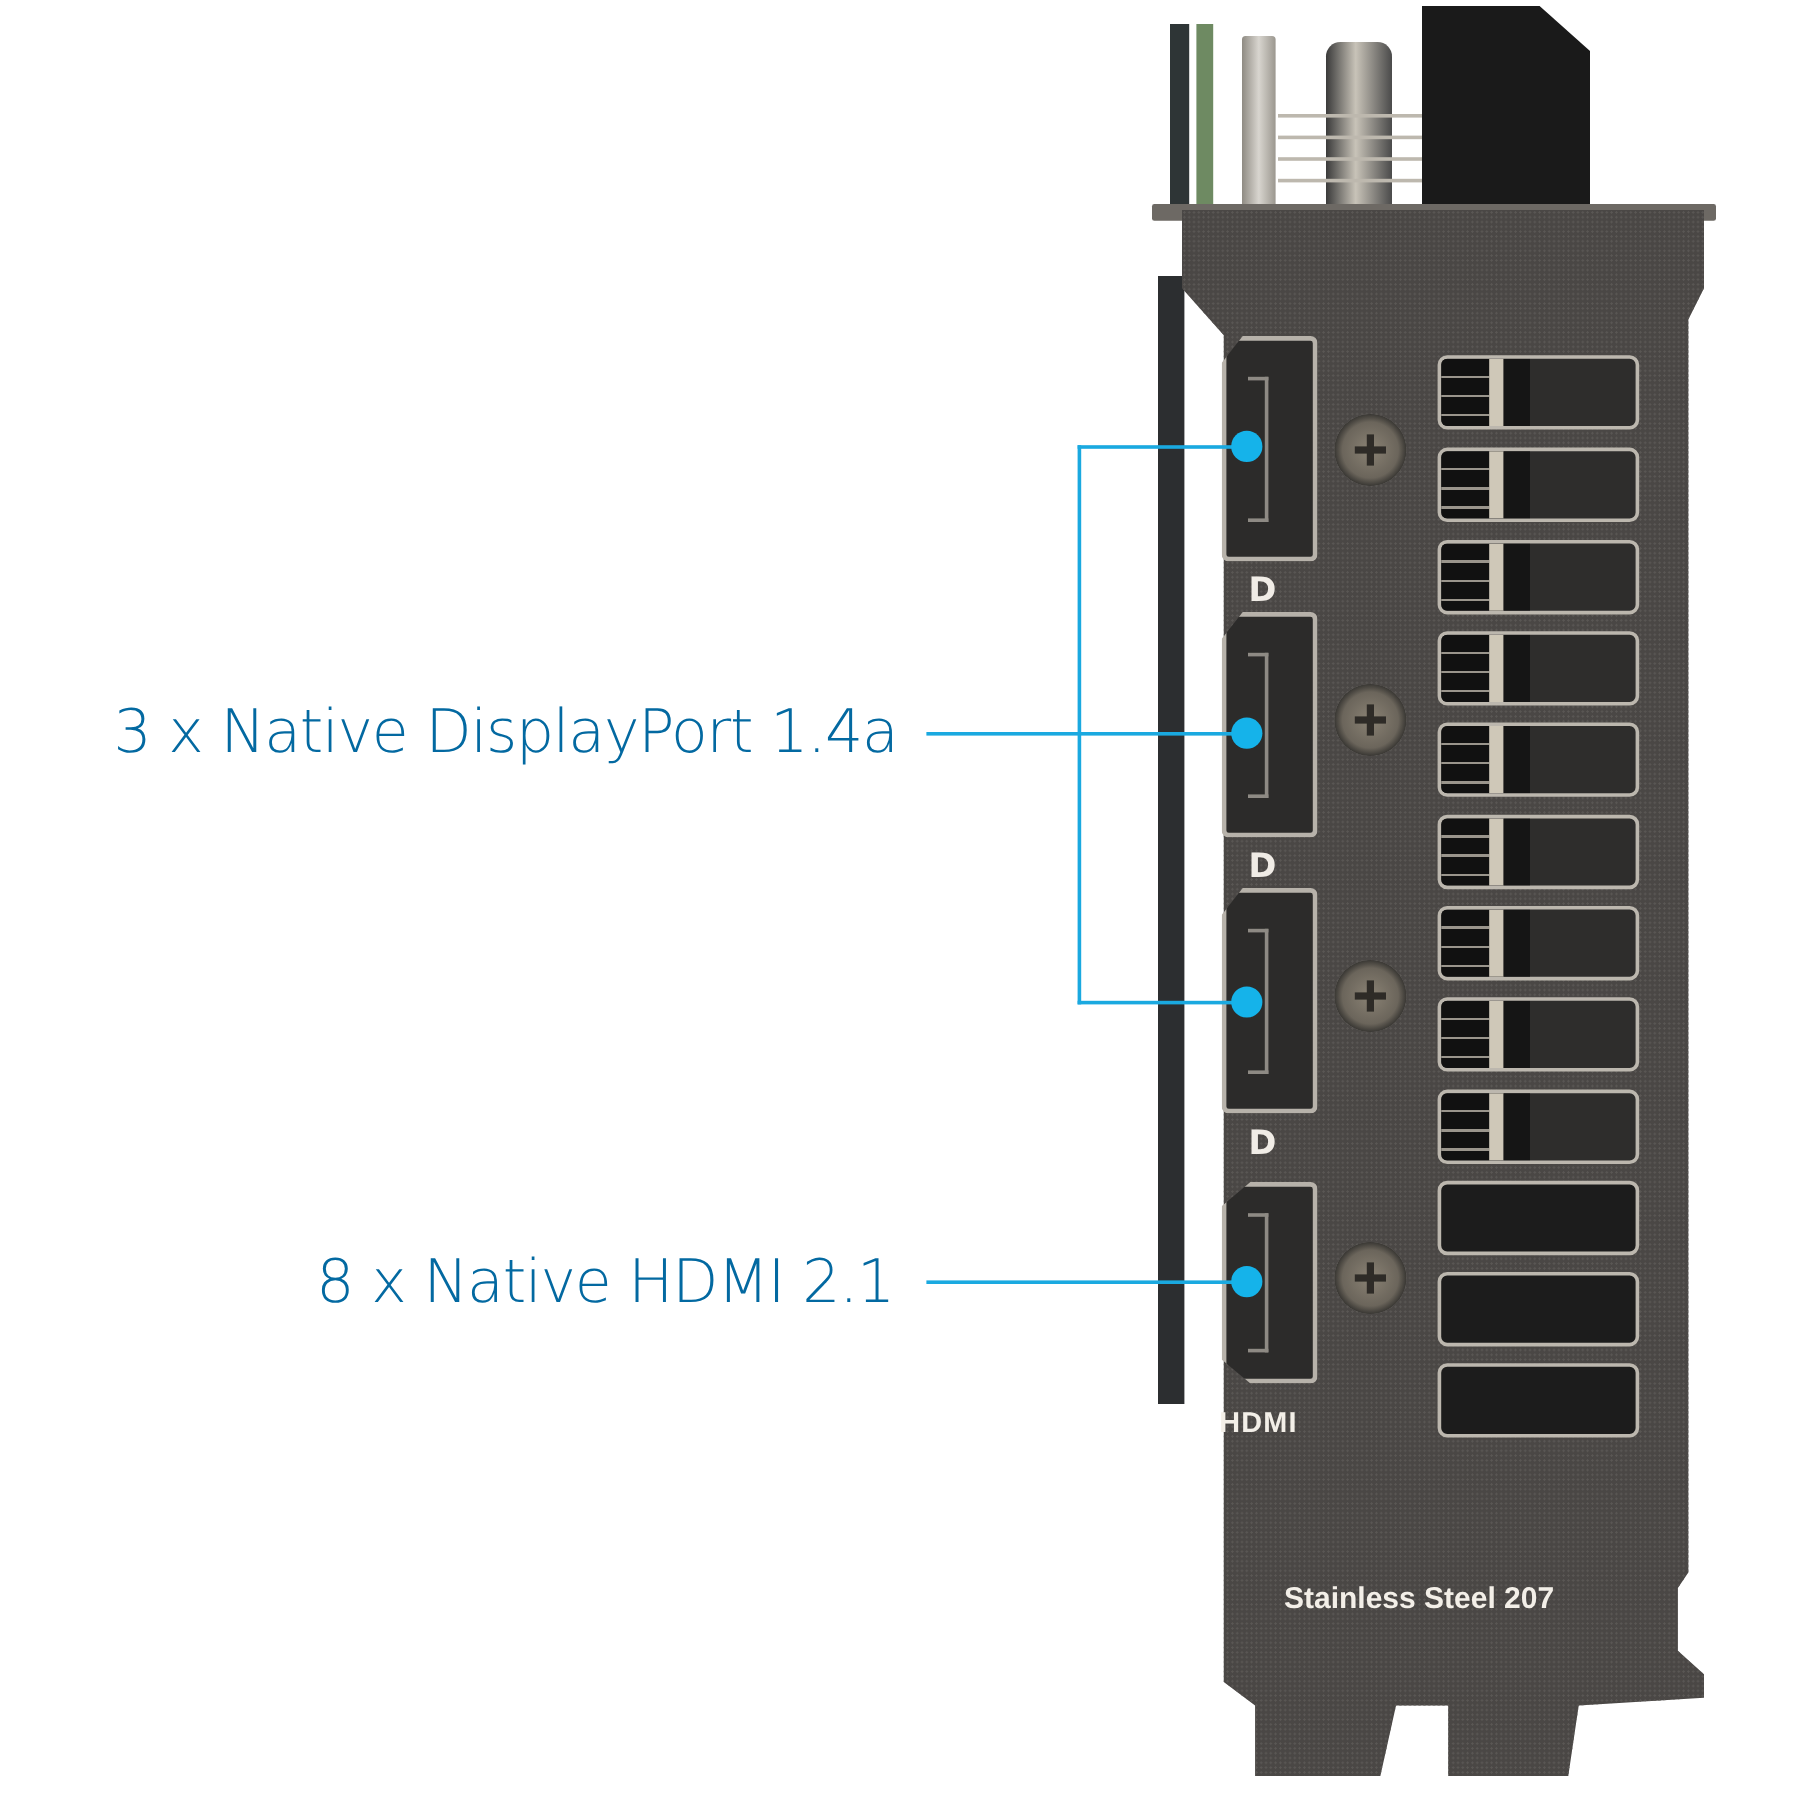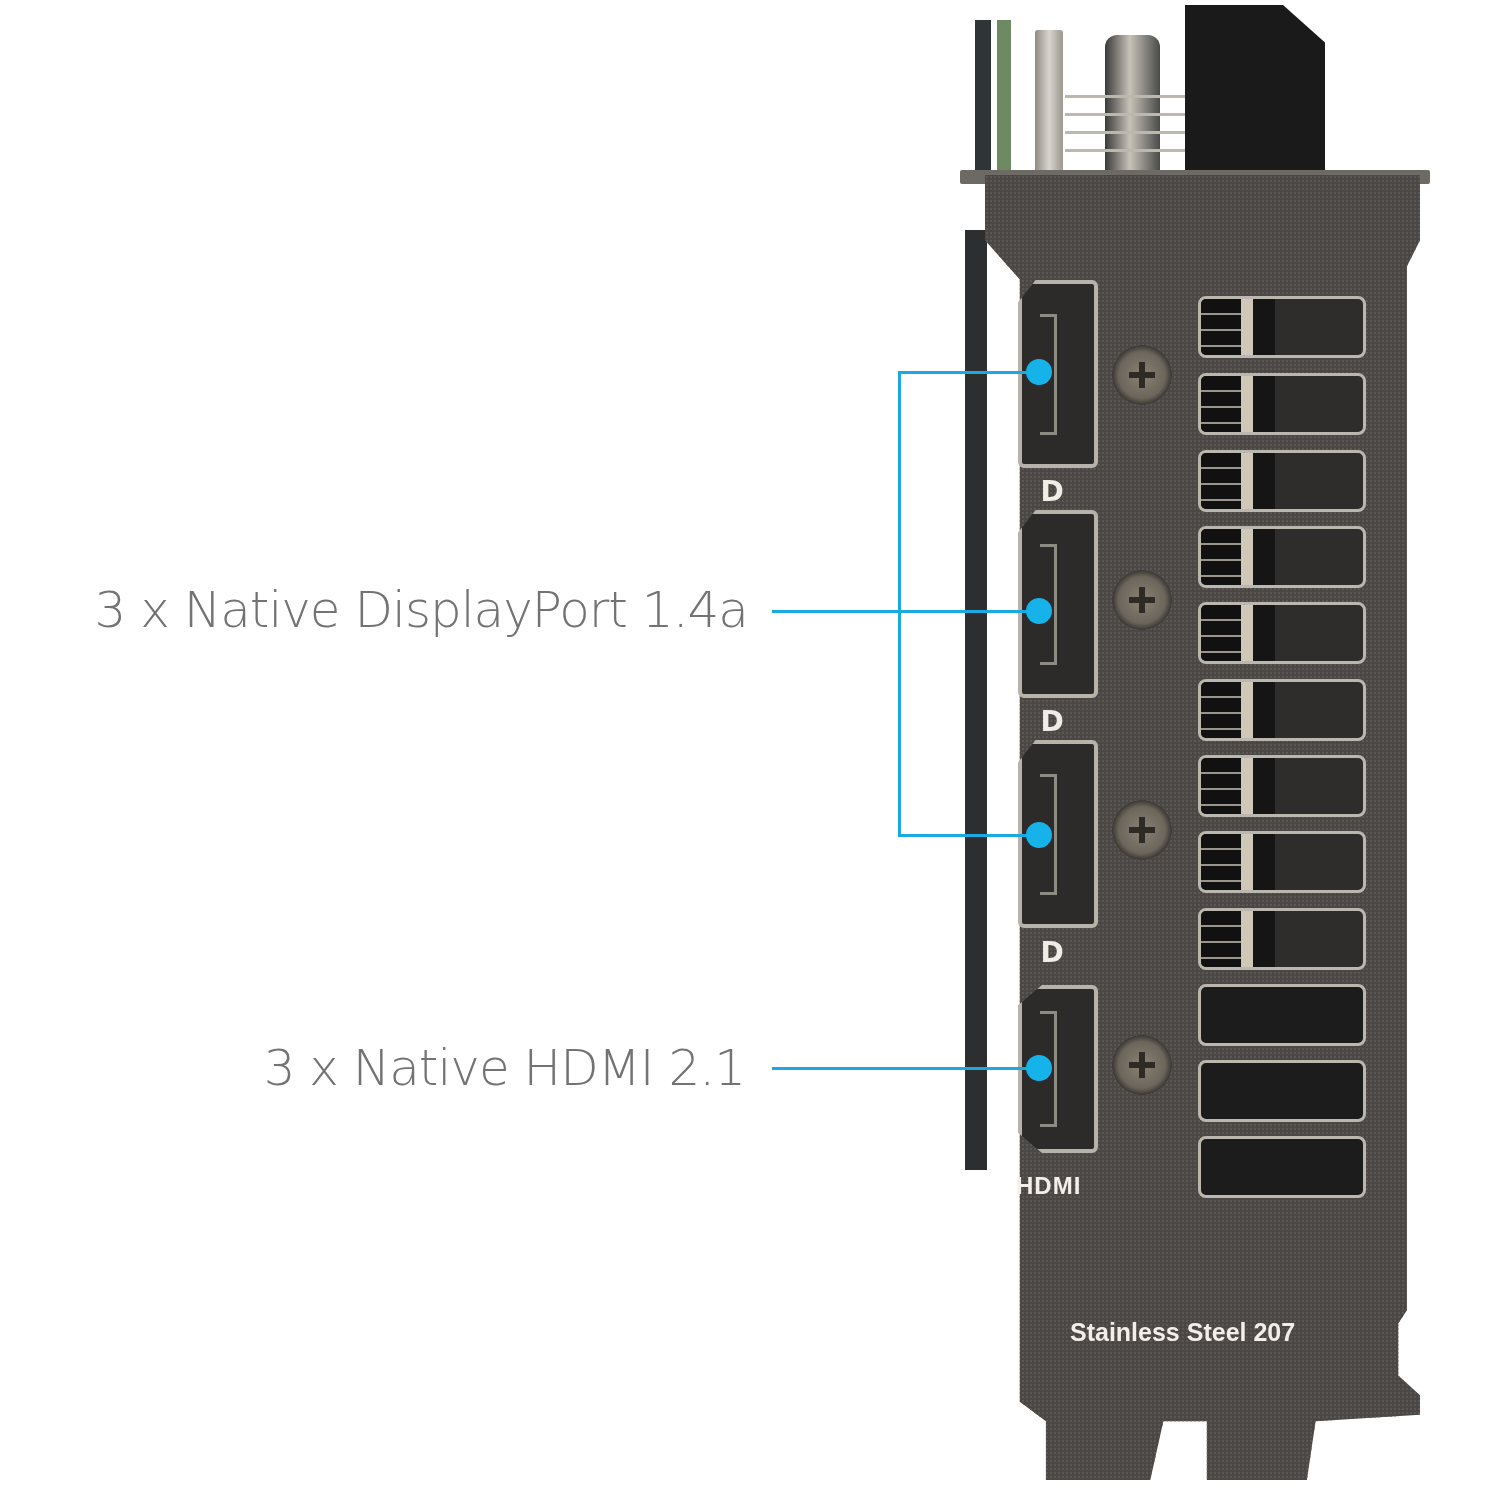--- a/index.html
+++ b/index.html
@@ -4,21 +4,21 @@
 <style>
   html, body { margin: 0; padding: 0; }
   body {
     width: 1500px; height: 1500px; background: #ffffff; position: relative; overflow: hidden;
     font-family: "DejaVu Sans", sans-serif;
   }
   .abs { position: absolute; }
 
   
   .callout-label {
-    position: absolute; color: #737373; font-family: "DejaVu Sans", sans-serif;
+    position: absolute; color: #0369a1; font-family: "DejaVu Sans", sans-serif;
     font-weight: 200; font-size: 50px; letter-spacing: -1px; white-space: nowrap; line-height: 1;
   }
   .line { position: absolute; background: #1aa9e0; }
   .dot { position: absolute; width: 26px; height: 26px; border-radius: 50%; background: #15b3ea; }
 
   
   .card-top { left: 975px; top: 0; width: 250px; height: 180px; }
   .pcb { position: absolute; background: #2e3536; }
   .pcb-green { position: absolute; background: #6e8a62; }
   .cap { position: absolute; background: linear-gradient(90deg,#8f8b83,#d8d5cf,#9b978f); border-radius: 3px 3px 0 0; }
@@ -180,13 +180,13 @@
 <div class="line" style="left:898px;top:834px;width:140px;height:3px;"></div>
 <div class="line" style="left:772px;top:610px;width:266px;height:3px;"></div>
 <div class="line" style="left:772px;top:1067px;width:266px;height:3px;"></div>
 
 <div class="dot" style="left:1026px;top:359px;"></div>
 <div class="dot" style="left:1026px;top:598px;"></div>
 <div class="dot" style="left:1026px;top:822px;"></div>
 <div class="dot" style="left:1026px;top:1055px;"></div>
 
 <div class="callout-label" style="right:752px;top:585px;">3 x Native DisplayPort 1.4a</div>
-<div class="callout-label" style="right:755px;top:1043px;">3 x Native HDMI 2.1</div>
+<div class="callout-label" style="right:755px;top:1043px;">8 x Native HDMI 2.1</div>
 
 </body></html>

